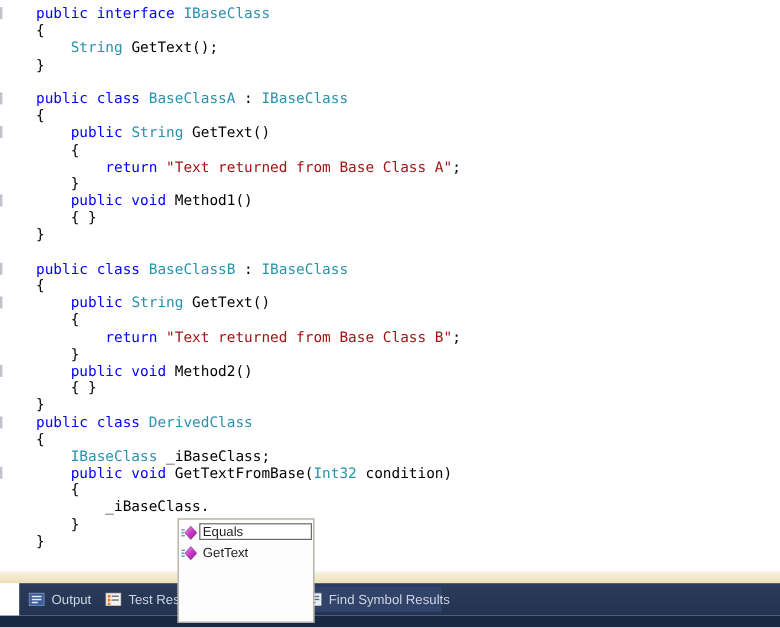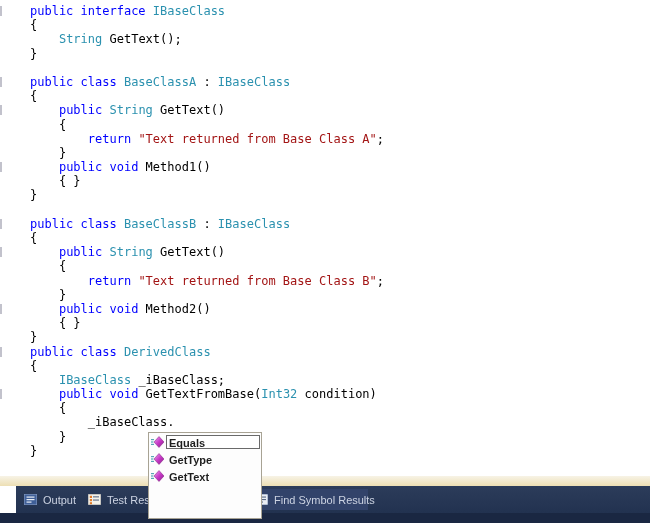--- a/index.html
+++ b/index.html
@@ -40,21 +40,21 @@
   .tab:nth-child(1){left:2px;}
   .tab:nth-child(2){left:66px;}
   .tab:nth-child(3){left:136px;}
   .tab:nth-child(4){left:233px;width:107px;}
   
   .popup{
     position:absolute;left:148px;top:432px;width:114px;height:87px;
     background:#fdfdfd;border:1px solid #a8a394;box-sizing:border-box;z-index:10;
     font-size:11px;color:#1e1e1e;
   }
-  .ci{display:flex;align-items:center;height:17px;font-weight:bold;}
+  .ci{display:flex;align-items:flex-end;height:17px;}
   .ci .cicon{width:17px;display:flex;justify-content:center;flex:0 0 17px;}
   .ci .clabel{
     flex:1;height:14px;line-height:14px;margin-right:1px;padding-left:2px;
     border:1px solid transparent;box-sizing:border-box;
   }
   .ci.selected .clabel{border-color:#6a6a6a;background:#ffffff;}
 </style>
 </head>
 <body>
 
@@ -143,35 +143,17 @@
                 <stop offset="0.5" stop-color="#c739c7"></stop>
                 <stop offset="1" stop-color="#8d1c8d"></stop>
               </linearGradient>
             </defs>
             <rect x="0" y="3" width="3" height="1.2" fill="#57a7b5"></rect>
             <rect x="0" y="5.4" width="2.4" height="1.2" fill="#57a7b5"></rect>
             <rect x="0" y="7.8" width="3" height="1.2" fill="#57a7b5"></rect>
             <polygon points="8,0.5 13,6 8,11.5 3,6" fill="url(#mg)" stroke="#7a187a" stroke-width="0.5"></polygon>
           </svg>
         </span>
-        <span class="clabel">GetType</span>
-      </div>
-      <div class="ci">
-        <span class="cicon">
-          <svg width="13" height="12" viewBox="0 0 13 12">
-            <defs>
-              <linearGradient id="mg" x1="0" y1="0" x2="1" y2="1">
-                <stop offset="0" stop-color="#f2a7f2"></stop>
-                <stop offset="0.5" stop-color="#c739c7"></stop>
-                <stop offset="1" stop-color="#8d1c8d"></stop>
-              </linearGradient>
-            </defs>
-            <rect x="0" y="3" width="3" height="1.2" fill="#57a7b5"></rect>
-            <rect x="0" y="5.4" width="2.4" height="1.2" fill="#57a7b5"></rect>
-            <rect x="0" y="7.8" width="3" height="1.2" fill="#57a7b5"></rect>
-            <polygon points="8,0.5 13,6 8,11.5 3,6" fill="url(#mg)" stroke="#7a187a" stroke-width="0.5"></polygon>
-          </svg>
-        </span>
         <span class="clabel">GetText</span>
       </div>
     </div>
 
 </div>
 
 </body></html>

